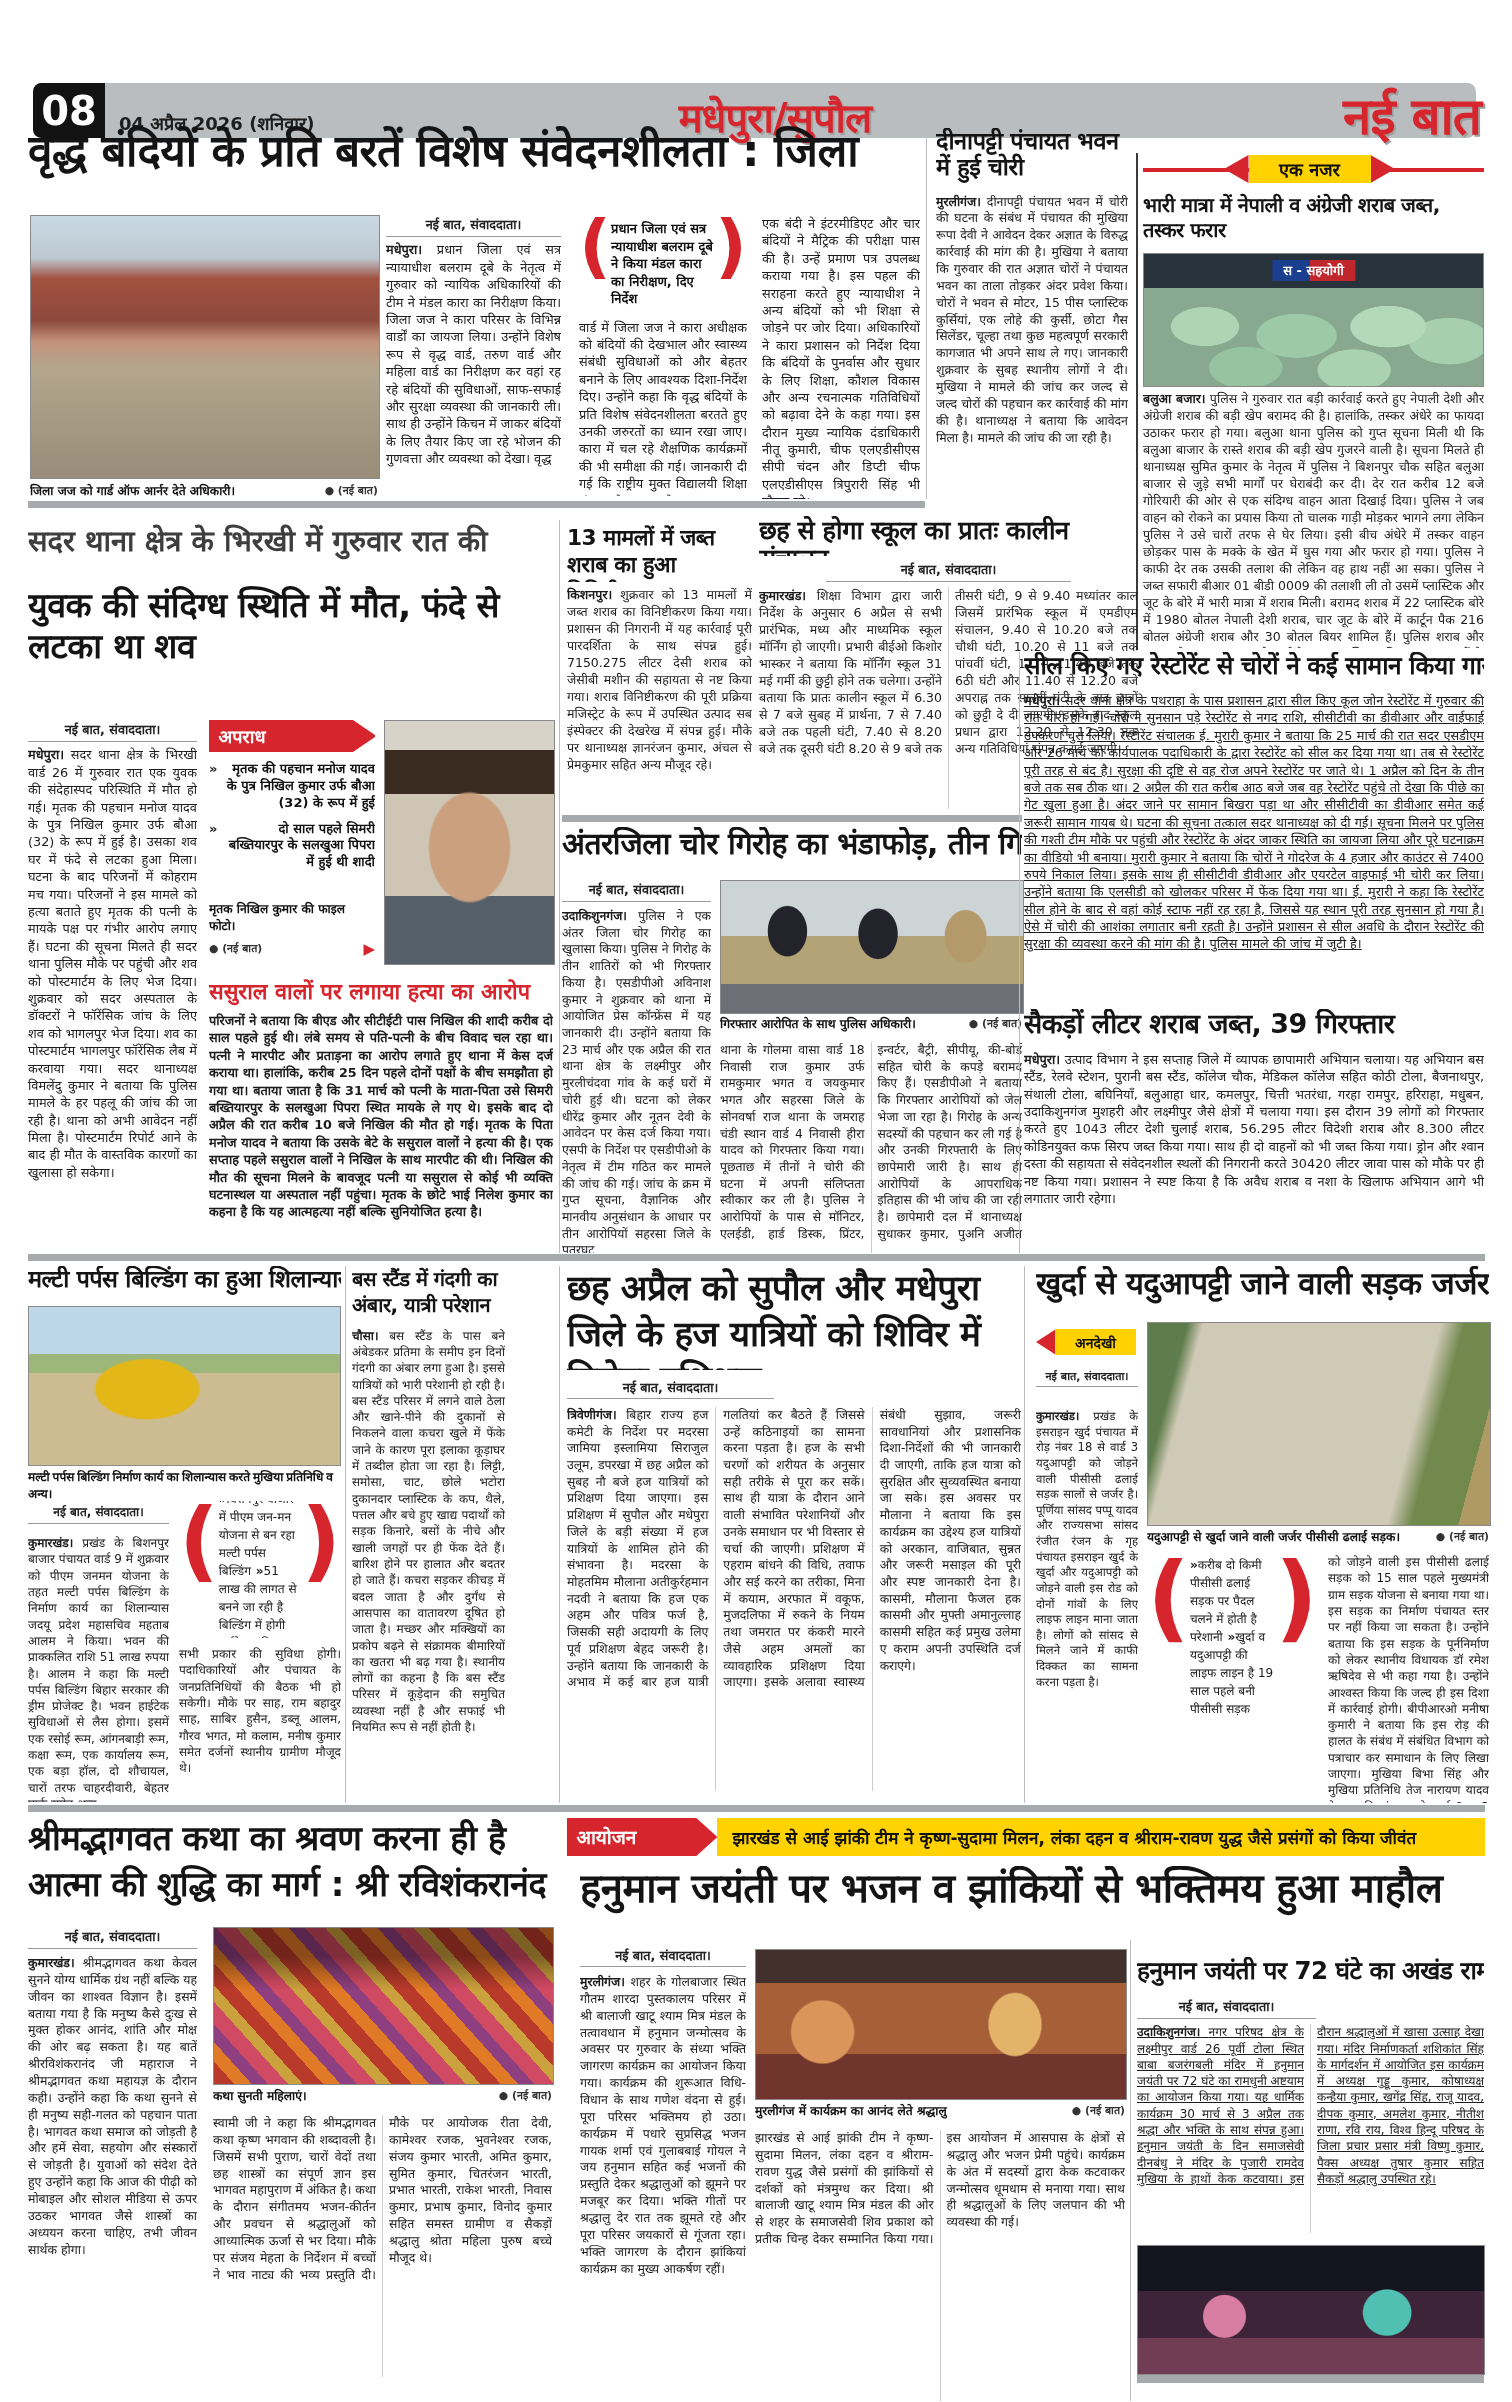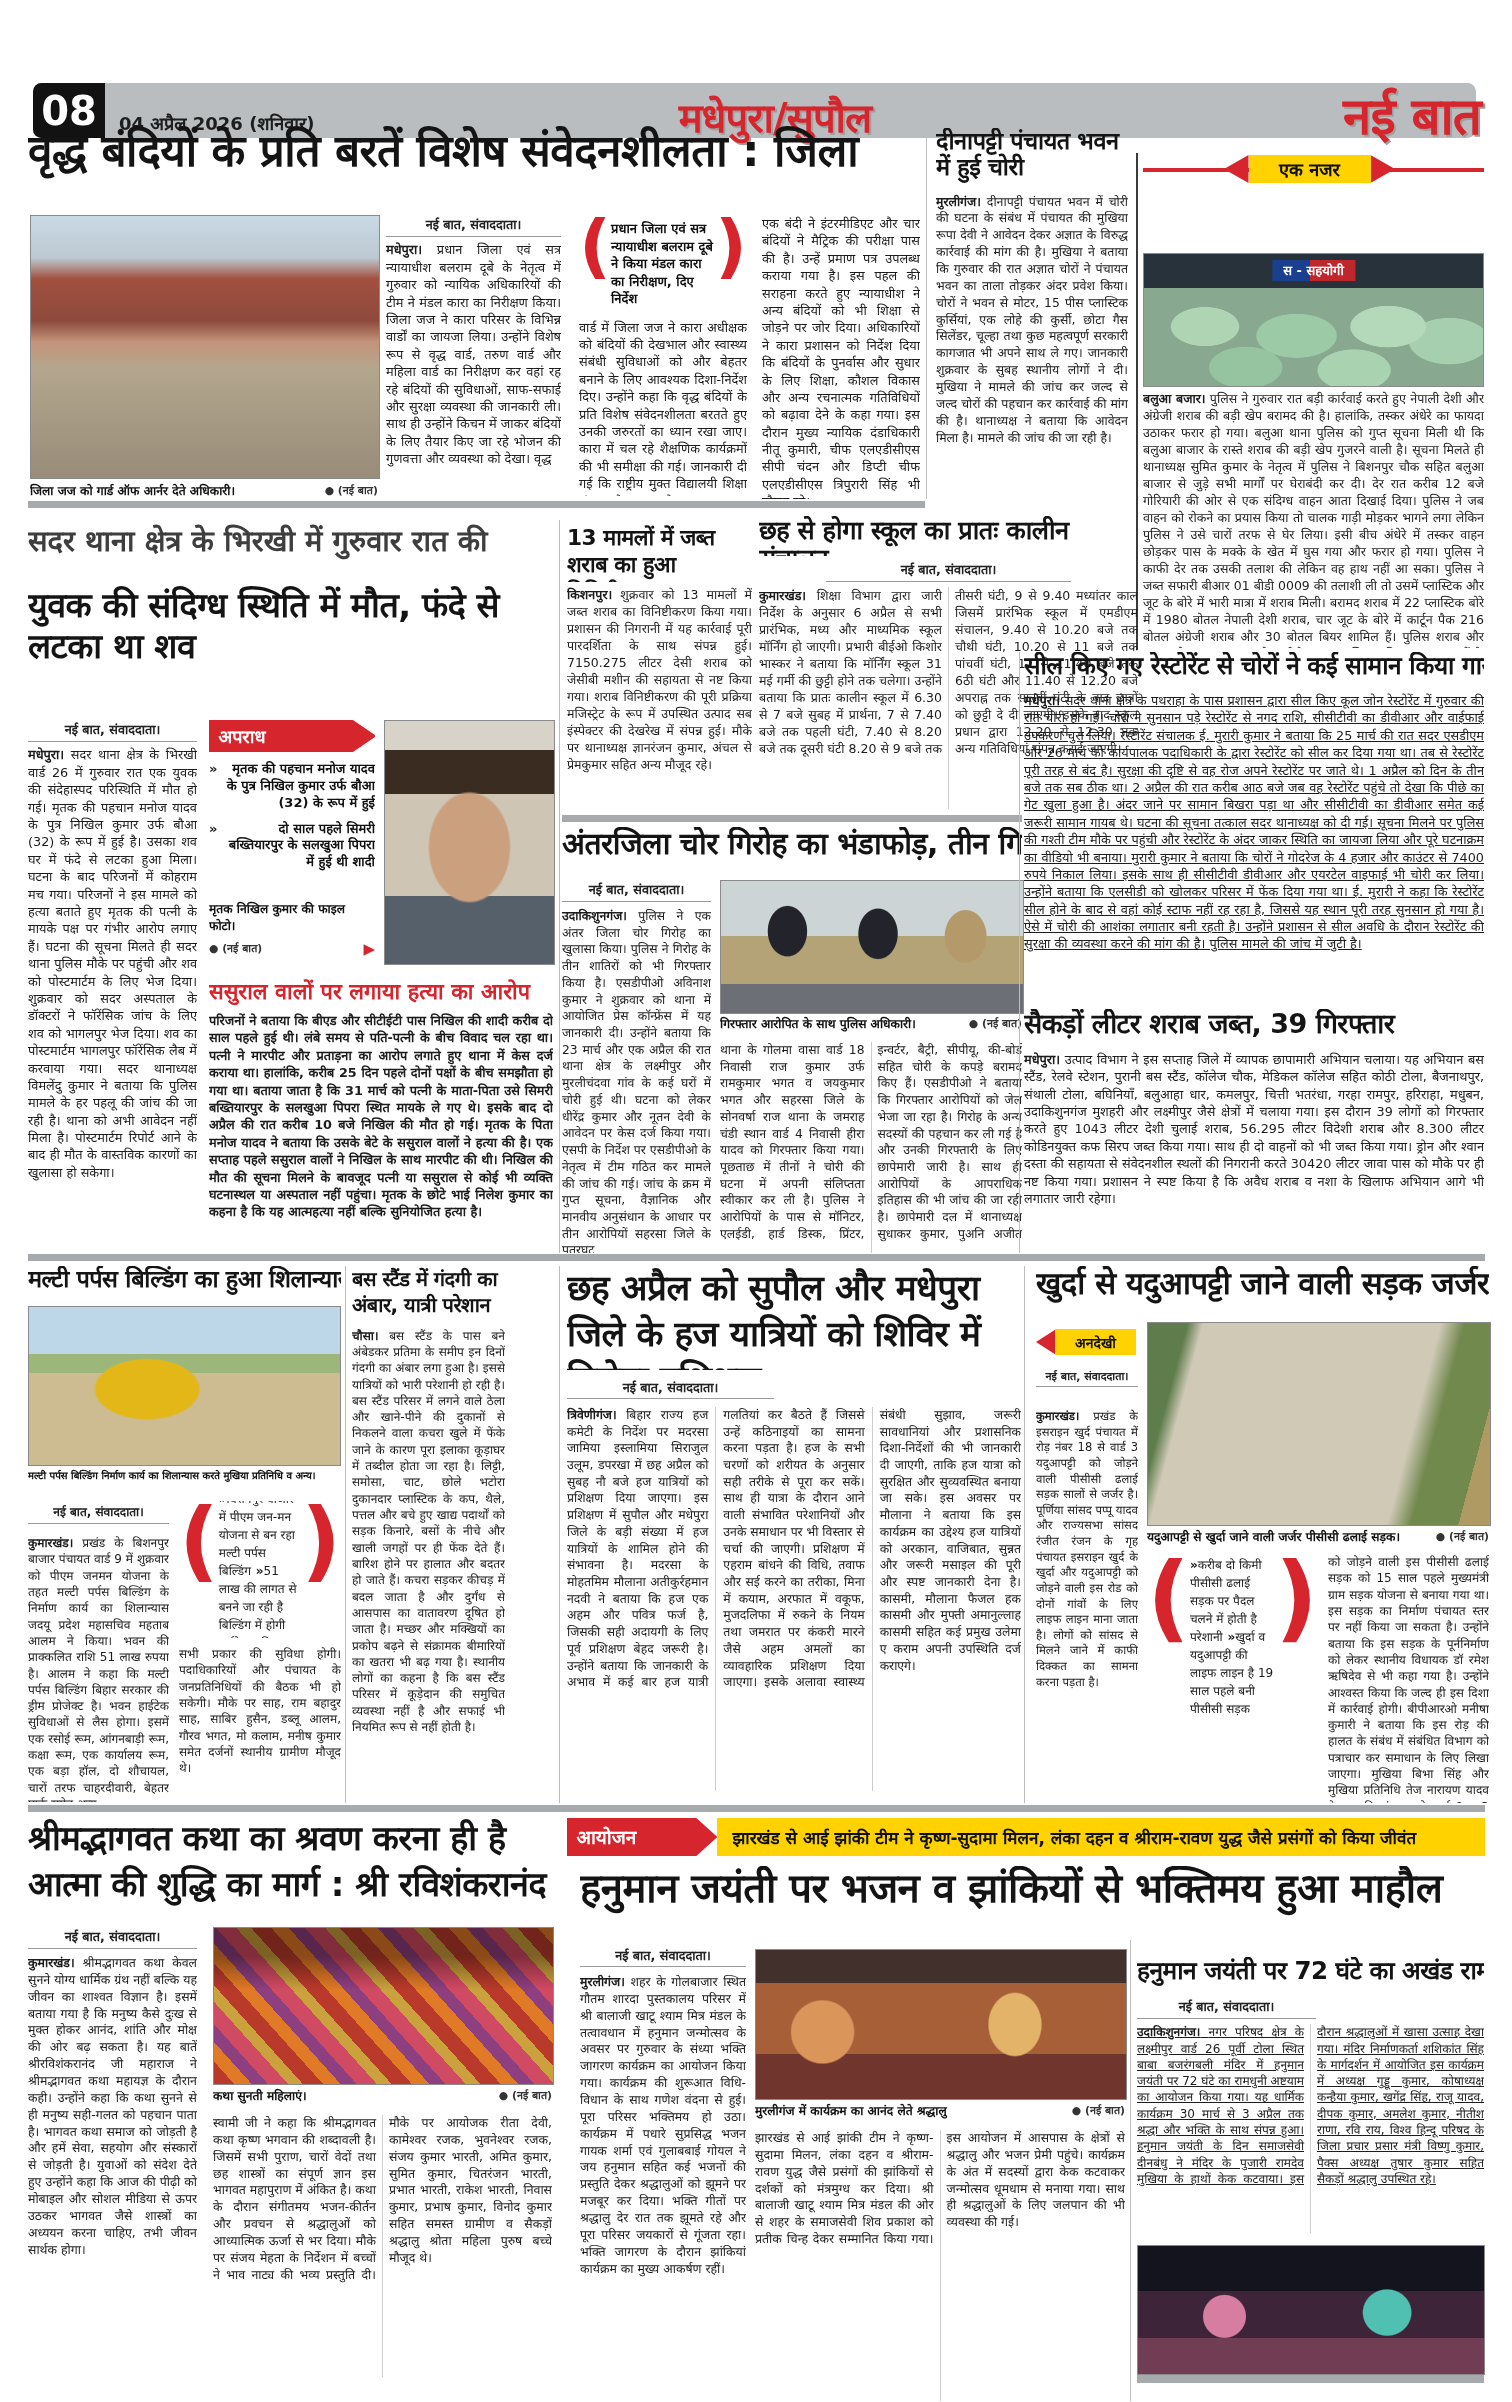--- a/index.html
+++ b/index.html
@@ -134,20 +134,21 @@
 
   <div class="abs" style="left:1143px;top:153px;width:341px;height:497px;">
     <div class="abs" style="left:0;top:1.9px;width:341px;height:30px;">
       <div class="badge-line"></div>
       <div style="position:absolute;left:81px;top:0;display:flex;align-items:center;">
         <span class="chev l"></span>
         <span class="yellow-box" style="width:122px;height:28px;font-size:18px;">एक नजर</span>
         <span class="chev r"></span>
       </div>
     </div>
+    <div class="abs hl" style="left:0;top:40px;width:341px;height:56px;font-size:20px;line-height:1.25;">भारी मात्रा में नेपाली व अंग्रेजी शराब जब्त, तस्कर फरार</div>
     <div class="ph ph-liquor" style="left:0;top:100px;width:339px;height:132px;">
       <span class="watermark">स - सहयोगी</span>
     </div>
     <div class="abs body-txt" style="left:0;top:237px;width:341px;height:258px;font-size:12.5px;">
       <span class="lead">बलुआ बजार।</span>
       <span>पुलिस ने गुरुवार रात बड़ी कार्रवाई करते हुए नेपाली देशी और अंग्रेजी शराब की बड़ी खेप बरामद की है। हालांकि, तस्कर अंधेरे का फायदा उठाकर फरार हो गया। बलुआ थाना पुलिस को गुप्त सूचना मिली थी कि बलुआ बाजार के रास्ते शराब की बड़ी खेप गुजरने वाली है। सूचना मिलते ही थानाध्यक्ष सुमित कुमार के नेतृत्व में पुलिस ने बिशनपुर चौक सहित बलुआ बाजार से जुड़े सभी मार्गों पर घेराबंदी कर दी। देर रात करीब 12 बजे गोरियारी की ओर से एक संदिग्ध वाहन आता दिखाई दिया। पुलिस ने जब वाहन को रोकने का प्रयास किया तो चालक गाड़ी मोड़कर भागने लगा लेकिन पुलिस ने उसे चारों तरफ से घेर लिया। इसी बीच अंधेरे में तस्कर वाहन छोड़कर पास के मक्के के खेत में घुस गया और फरार हो गया। पुलिस ने काफी देर तक उसकी तलाश की लेकिन वह हाथ नहीं आ सका। पुलिस ने जब्त सफारी बीआर 01 बीडी 0009 की तलाशी ली तो उसमें प्लास्टिक और जूट के बोरे में भारी मात्रा में शराब मिली। बरामद शराब में 22 प्लास्टिक बोरे में 1980 बोतल नेपाली देशी शराब, चार जूट के बोरे में कार्टून पैक 216 बोतल अंग्रेजी शराब और 30 बोतल बियर शामिल हैं। पुलिस शराब और वाहन को जब्त कर थाना ले आई है। वाहन मालिक सहित अज्ञात तस्करों के खिलाफ मामला दर्ज कर आगे की कार्रवाई की जा रही है।</span>
     </div>
   </div>
 
   <div class="sep" style="left:28px;top:501px;width:897px;"></div>
@@ -238,21 +239,21 @@
       <span>उत्पाद विभाग ने इस सप्ताह जिले में व्यापक छापामारी अभियान चलाया। यह अभियान बस स्टैंड, रेलवे स्टेशन, पुरानी बस स्टैंड, कॉलेज चौक, मेडिकल कॉलेज सहित कोठी टोला, बैजनाथपुर, संथाली टोला, बघिनियाँ, बलुआहा धार, कमलपुर, चित्ती भतरंधा, गरहा रामपुर, हरिराहा, मधुबन, उदाकिशुनगंज मुशहरी और लक्ष्मीपुर जैसे क्षेत्रों में चलाया गया। इस दौरान 39 लोगों को गिरफ्तार करते हुए 1043 लीटर देशी चुलाई शराब, 56.295 लीटर विदेशी शराब और 8.300 लीटर कोडिनयुक्त कफ सिरप जब्त किया गया। साथ ही दो वाहनों को भी जब्त किया गया। ड्रोन और श्वान दस्ता की सहायता से संवेदनशील स्थलों की निगरानी करते 30420 लीटर जावा पास को मौके पर ही नष्ट किया गया। प्रशासन ने स्पष्ट किया है कि अवैध शराब व नशा के खिलाफ अभियान आगे भी लगातार जारी रहेगा।</span>
     </div>
   </div>
 
   <div class="sep" style="left:28px;top:1254px;width:1457px;"></div>
 
   <div class="abs" style="left:28px;top:1266px;width:313px;height:537px;">
     <div class="hl nowrap" style="font-size:23.5px;height:36px;">मल्टी पर्पस बिल्डिंग का हुआ शिलान्यास</div>
     <div class="ph ph-jcb" style="left:0;top:40px;width:311px;height:158px;"></div>
     <div class="abs cap-row" style="left:0;top:202px;width:311px;">
-      <span class="cap" style="font-size:10px;">मल्टी पर्पस बिल्डिंग निर्माण कार्य का शिलान्यास करते मुखिया प्रतिनिधि व अन्य।</span>
+      <span class="cap" style="font-size:12px;font-family:Liberation Serif, serif;">मल्टी पर्पस बिल्डिंग निर्माण कार्य का शिलान्यास करते मुखिया प्रतिनिधि व अन्य।</span>
     </div>
     <div class="byline abs" style="left:0;top:237px;width:141px;font-size:12px;">नई बात, संवाददाता।</div>
     <div class="abs pull" style="left:151px;top:235px;width:162px;height:137px;">
       <span class="paren" style="font-size:87px;">(</span>
       <span style="align-self:center;">
         <span class="pt" style="font-size:12px;"><span class="pt-ico">»</span><span>बिशनपुर बाजार में पीएम जन-मन योजना से बन रहा मल्टी पर्पस बिल्डिंग</span></span>
         <span class="pt" style="font-size:12px;"><span class="pt-ico">»</span><span>51 लाख की लागत से बनने जा रही है बिल्डिंग में होगी हाईटेक सुविधा</span></span>
       </span>
       <span class="paren" style="font-size:87px;">)</span>
     </div>

